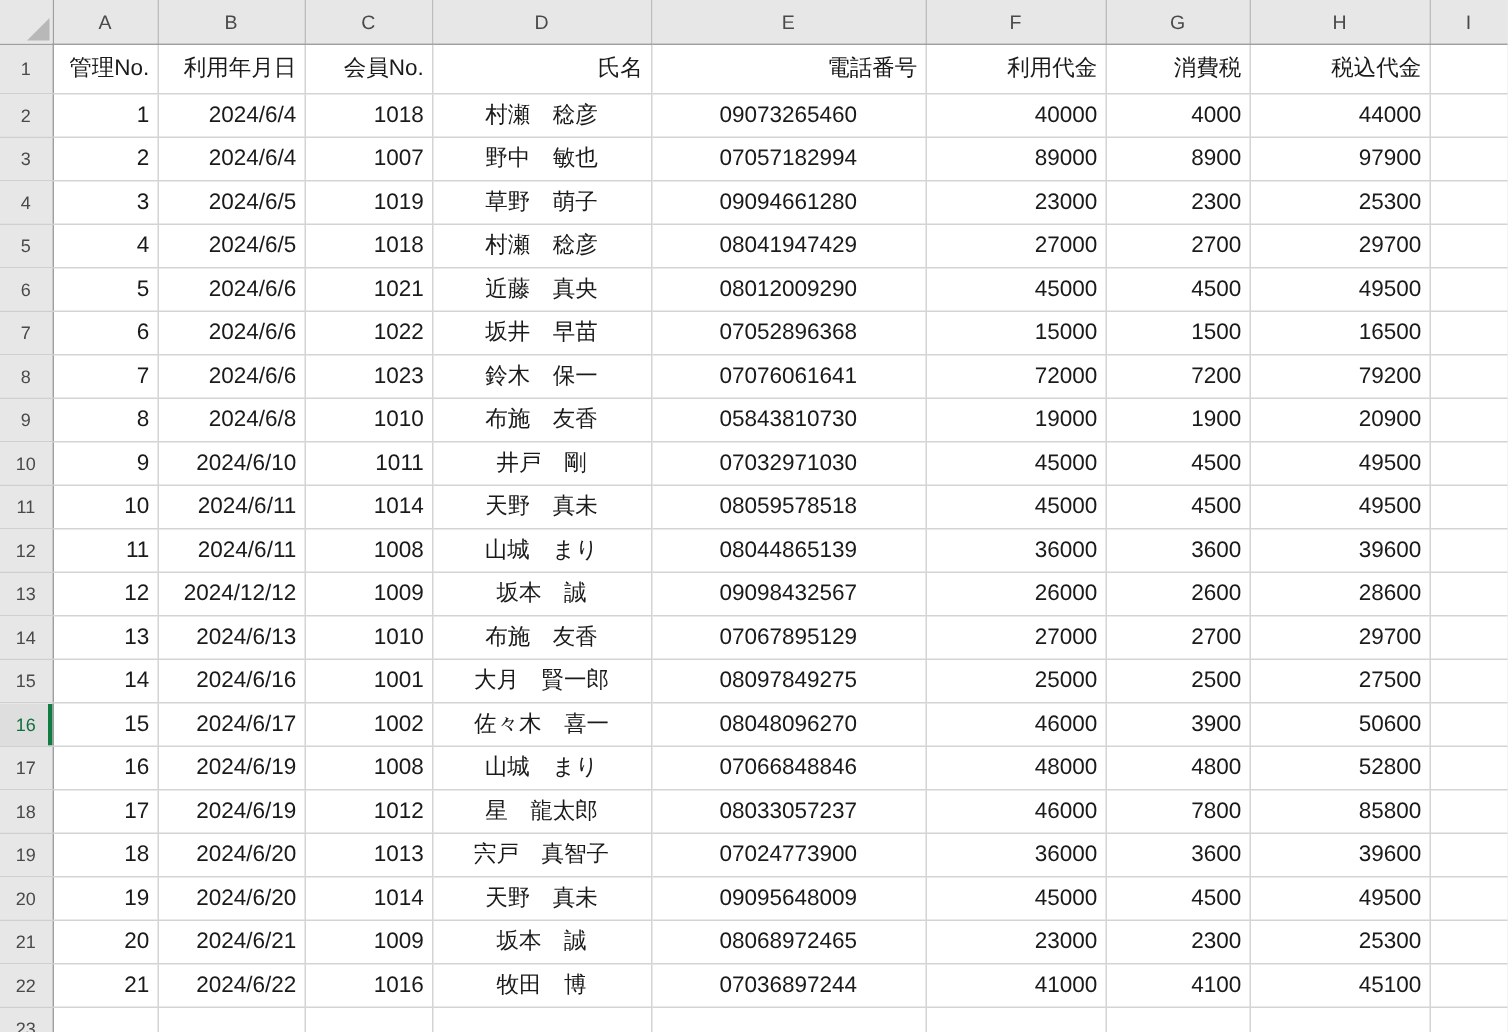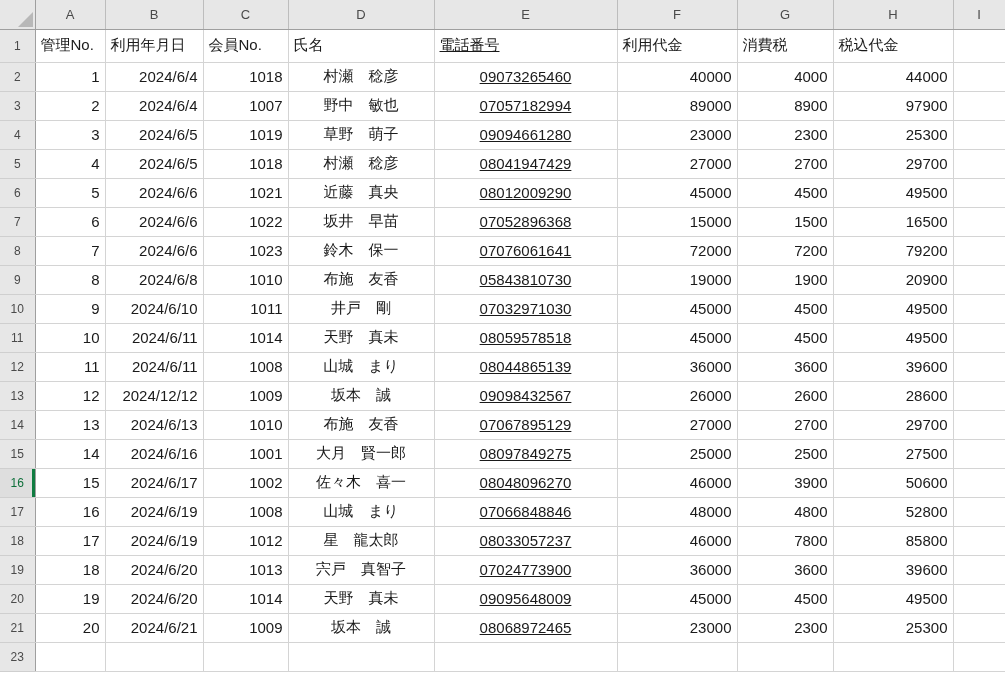--- a/index.html
+++ b/index.html
@@ -71,22 +71,22 @@
     font-size: 15px;
     vertical-align: middle;
     border-right: 1px solid #d4d4d4;
     border-bottom: 1px solid #d4d4d4;
     padding: 0 5px;
   }
   tr.r { height: 29px; }
   tr.r.first { height: 33px; }
   td.al-right  { text-align: right; }
   td.al-left   { text-align: center; }
-  td.al-center { text-align: center; text-decoration: underline; }
-  tr.first td.cell { text-align: left; }
+  td.al-center { text-align: center; }
+  tr.first td.cell { text-align: right; }
 </style>
 </head>
 <body>
 
 <table class="sheet" id="grid">
   <colgroup id="cols">
       <col style="width: 35px;">
       <col style="width: 70px;">
       <col style="width: 98px;">
       <col style="width: 85px;">
@@ -360,20 +360,32 @@
         <td class="cell al-right">2024/6/21</td>
         <td class="cell al-right">1009</td>
         <td class="cell al-left">坂本　誠</td>
         <td class="cell al-center">08068972465</td>
         <td class="cell al-right">23000</td>
         <td class="cell al-right">2300</td>
         <td class="cell al-right">25300</td>
         <td class="cell al-left"></td>
       </tr>
       <tr class="r">
+        <th class="rowhead">22</th>
+        <td class="cell al-right">21</td>
+        <td class="cell al-right">2024/6/22</td>
+        <td class="cell al-right">1016</td>
+        <td class="cell al-left">牧田　博</td>
+        <td class="cell al-center">07036897244</td>
+        <td class="cell al-right">41000</td>
+        <td class="cell al-right">4100</td>
+        <td class="cell al-right">45100</td>
+        <td class="cell al-left"></td>
+      </tr>
+      <tr class="r">
         <th class="rowhead">23</th>
         <td class="cell al-right"></td>
         <td class="cell al-right"></td>
         <td class="cell al-right"></td>
         <td class="cell al-left"></td>
         <td class="cell al-center"></td>
         <td class="cell al-right"></td>
         <td class="cell al-right"></td>
         <td class="cell al-right"></td>
         <td class="cell al-left"></td>

